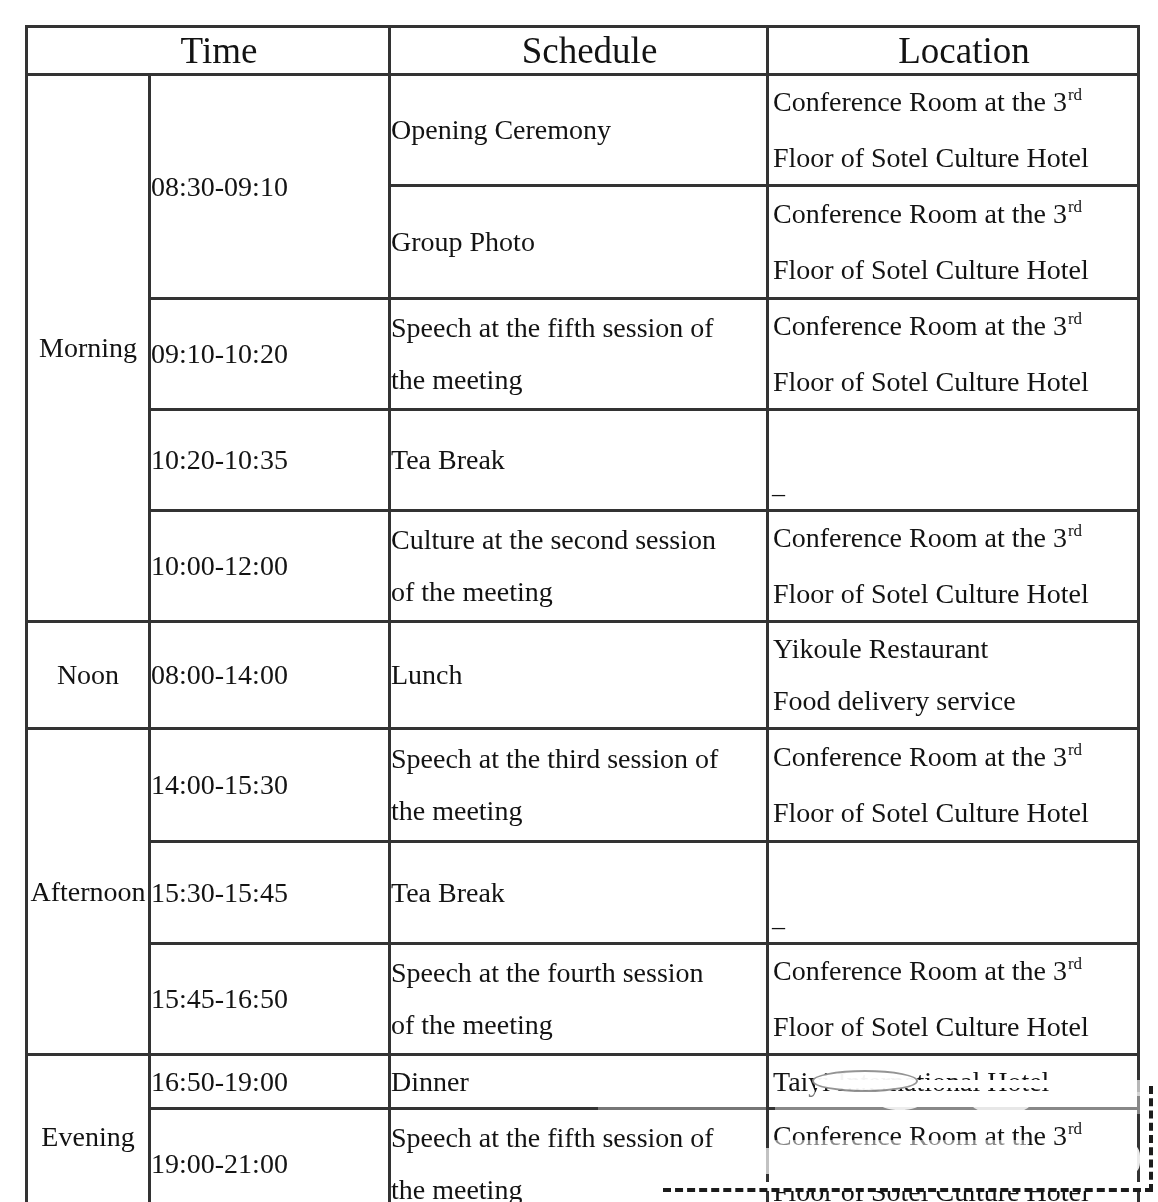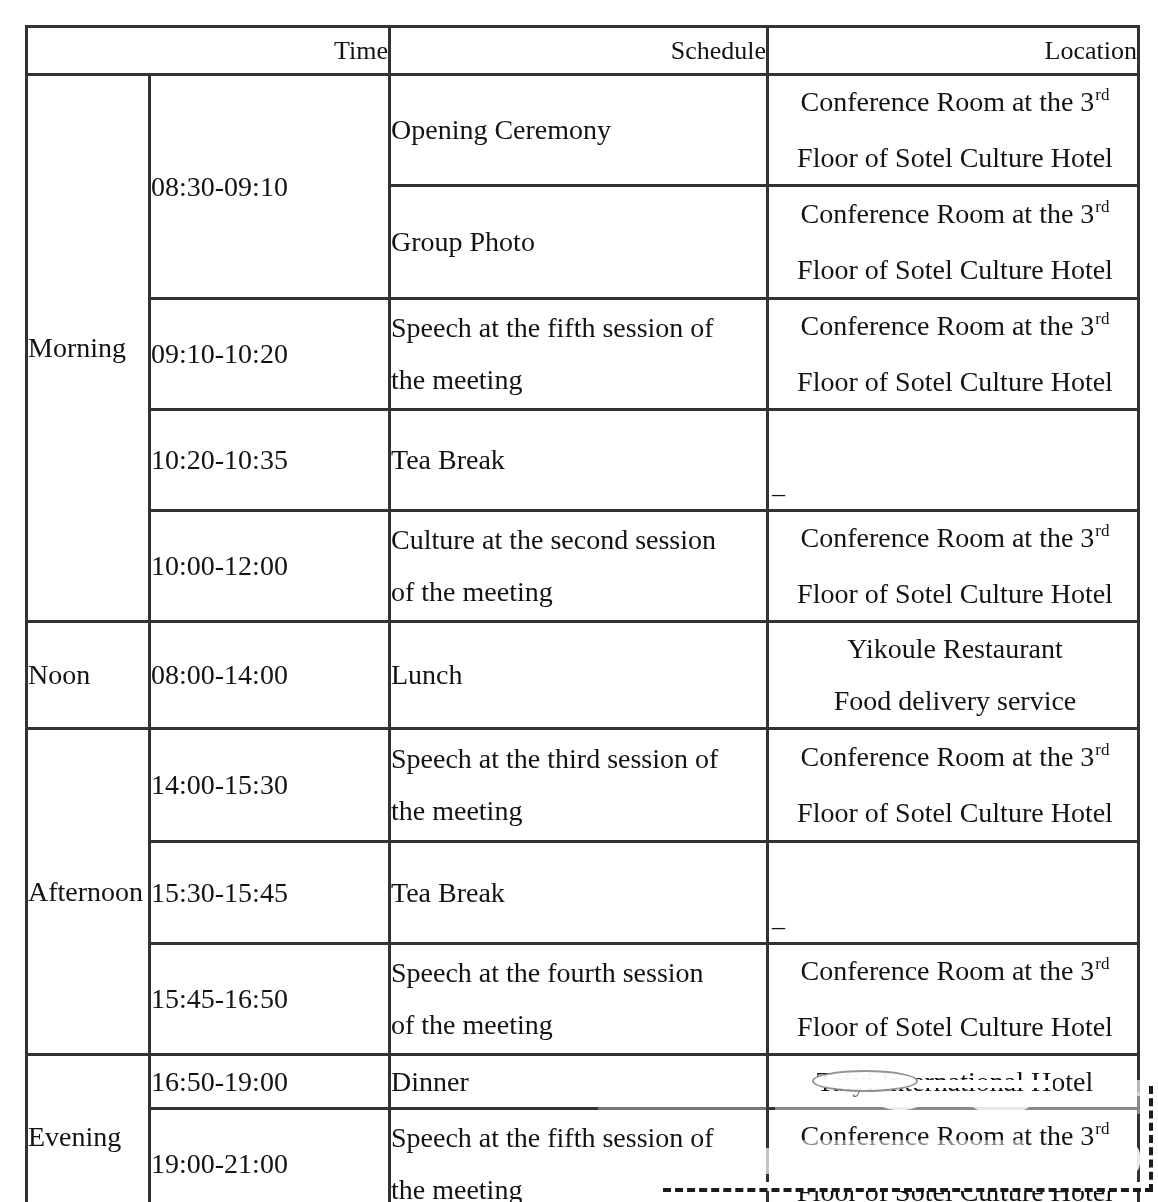--- a/index.html
+++ b/index.html
@@ -12,25 +12,25 @@
     position:absolute;left:25px;top:25px;
     border-collapse:collapse;table-layout:fixed;
     background:#ffffff;
   }
   td,th{
     border:3px solid #333333;
     font-size:28px;font-weight:normal;
     padding:0;vertical-align:middle;
     overflow:visible;white-space:normal;
   }
-  th.hdr{text-align:right;padding-left:22px;font-size:26px;}
-  td.period{padding:0;}
+  th.hdr{text-align:center;padding-left:22px;font-size:37px;}
+  td.period{text-align:center;padding:0;}
   td.time{text-align:left;}
   td.sched{text-align:left;}
-  td.loc{text-align:center;padding-left:4px;position:relative;}
+  td.loc{text-align:left;padding-left:4px;position:relative;}
   .ln{display:block;line-height:52px;}
   .ln-one{display:block;line-height:50px;}
   sup.ord{font-size:17px;vertical-align:baseline;position:relative;top:-11px;margin-left:1px;}
   span.dash{
     position:absolute;left:3px;bottom:2px;
     font-size:26px;line-height:1;display:block;
   }
   
   .wm{position:absolute;background:#ffffff;pointer-events:none;}
   .wm-arc{

